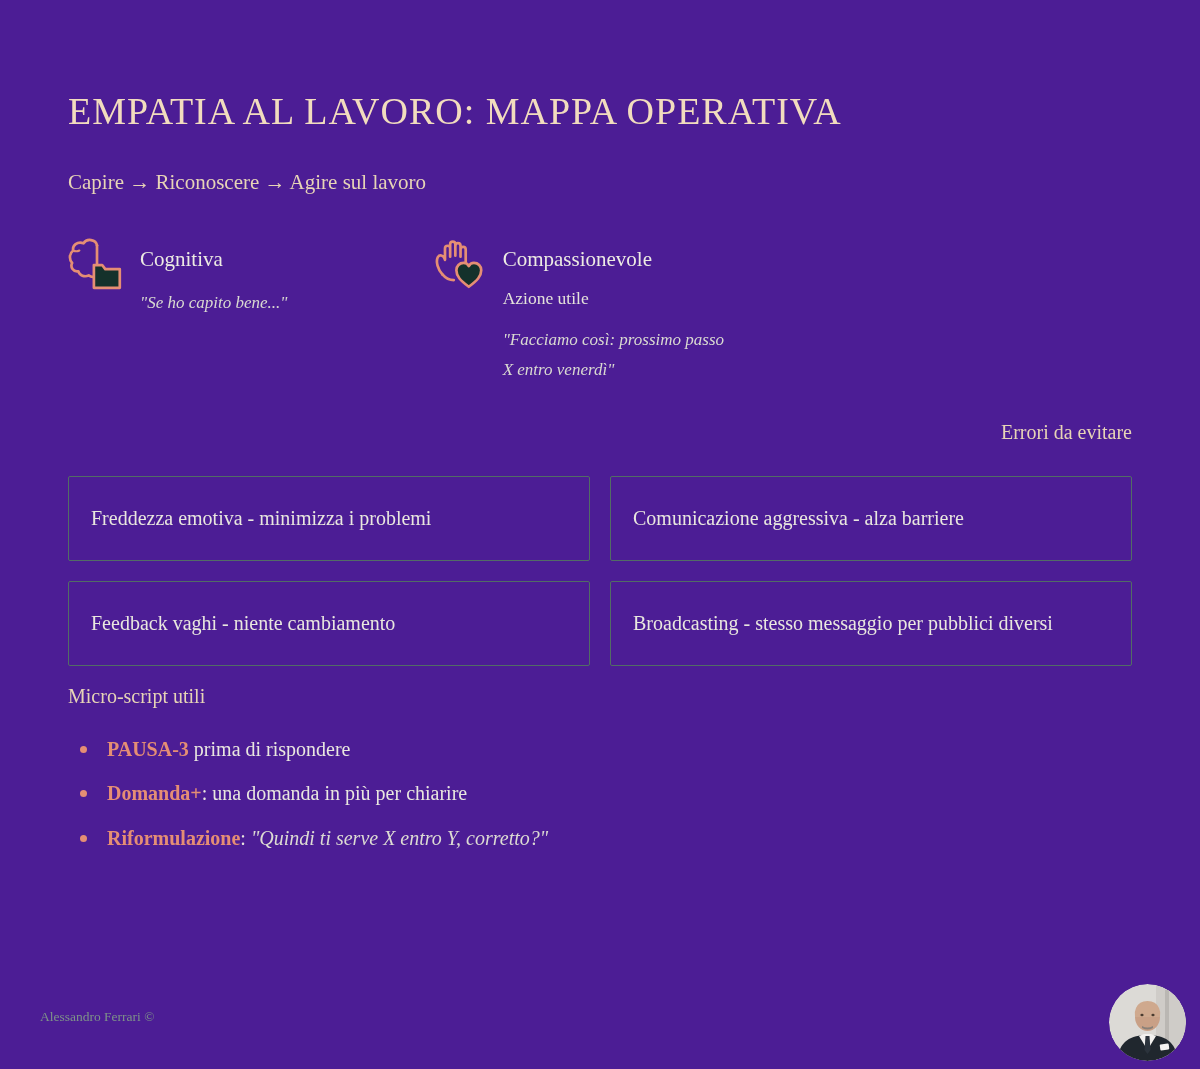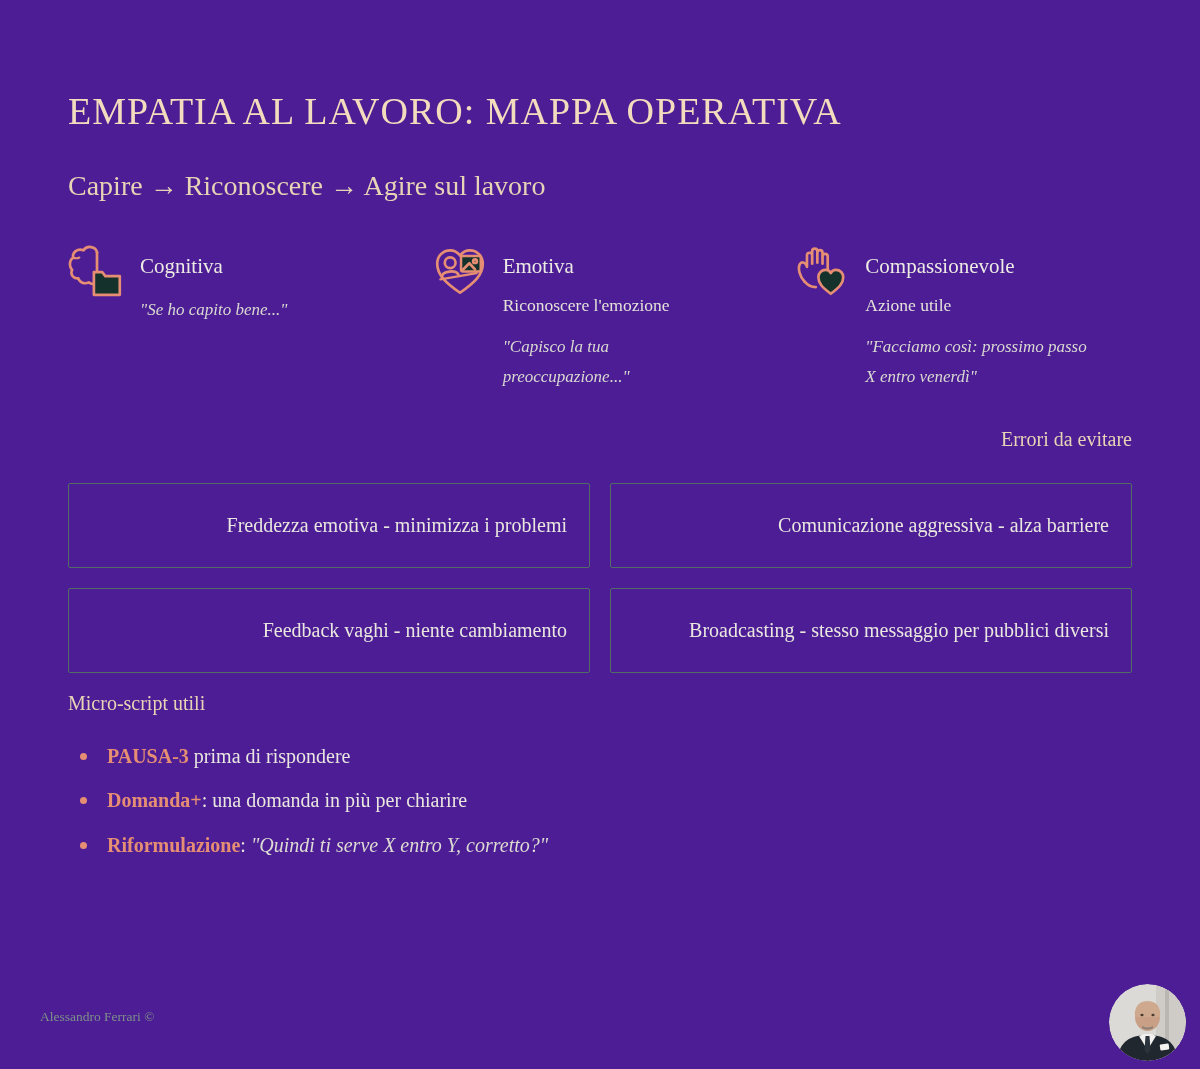--- a/index.html
+++ b/index.html
@@ -19,21 +19,21 @@
   .page-title {
     font-size: 38px;
     font-weight: 400;
     letter-spacing: 1px;
     color: #f2dcbe;
     line-height: 1.15;
   }
 
   .subtitle {
     margin-top: 36px;
-    font-size: 28px;
+    font-size: 21px;
     color: #e7d4b6;
   }
 
   
   .columns {
     margin-top: 38px;
     display: grid;
     grid-template-columns: repeat(3, 1fr);
     column-gap: 24px;
     min-height: 158px;
@@ -78,21 +78,20 @@
     row-gap: 20px;
   }
   .error-box {
     border: 1px solid #526c65;
     border-radius: 2px;
     padding: 23px 22px;
     font-size: 20px;
     line-height: 37px;
     color: #e9e7df;
     background: transparent;
-    text-align: right;
   }
 
   
   .bullets {
     margin-top: 26px;
     list-style: none;
   }
   .bullet {
     position: relative;
     padding-left: 39px;
@@ -151,38 +150,20 @@
           <path d="M5 15 C7 16 9 16 11 15" stroke-width="2"></path>
           <path fill="#14312b" d="M25 29 H33 L36 33 H50 V51 H25 Z"></path>
         </svg>
       </span>
       <div class="col-body">
         <div class="col-title">Cognitiva</div>
         <div class="col-quote">"Se ho capito bene..."</div>
       </div>
     </div>
 
-    <div class="col">
-      <span class="col-icon">
-        <svg width="58" height="58" viewBox="0 0 56 56" fill="none" stroke="#e58e74" stroke-width="2.6" stroke-linecap="round" stroke-linejoin="round">
-          <path d="M28 49 C14.5 39.5 6 32 6 21 C6 13.5 11.5 8 18.5 8 C22.5 8 25.8 10 28 13 C30.2 10 33.5 8 37.5 8 C44.5 8 50 13.5 50 21 C50 32 41.5 39.5 28 49 Z"></path>
-          <circle cx="18.5" cy="20" r="5.2"></circle>
-          <path d="M10.5 33.5 C11 28 24 26.5 26.5 31.5"></path>
-          <path d="M9 36 L44 30" stroke-width="2.2"></path>
-          <path fill="#14312b" stroke-width="2.4" d="M29 13.5 H46 A2 2 0 0 1 48 15.5 V26.5 A2 2 0 0 1 46 28.5 H31 A2 2 0 0 1 29 26.5 Z"></path>
-          <circle cx="42.5" cy="18.5" r="1.8"></circle>
-          <path d="M30.5 27 L37 20.5 L42.5 26.5"></path>
-        </svg>
-      </span>
-      <div class="col-body">
-        <div class="col-title">Emotiva</div>
-        <div class="col-desc">Riconoscere l'emozione</div>
-        <div class="col-quote">"Capisco la tua preoccupazione..."</div>
-      </div>
-    </div>
 
     <div class="col">
       <span class="col-icon">
         <svg width="58" height="58" viewBox="0 0 56 56" fill="none" stroke="#e58e74" stroke-width="2.6" stroke-linecap="round" stroke-linejoin="round">
           <path d="M11 38 C6.5 33 4.5 26 6.5 21.5 C8 18.5 12 19.5 13 22.5 L13.5 24 V13 C13.5 9.5 18.5 9.5 18.5 13 V21 M18.5 21 V9 C18.5 5.5 23.5 5.5 23.5 9 V20 M23.5 20 V10.5 C23.5 7 28.5 7 28.5 10.5 V21 M28.5 21 V14 C28.5 10.5 33.5 10.5 33.5 14 V26"></path>
           <path d="M11 38 C14 41.5 18 43.5 22 43.5"></path>
           <path fill="#14312b" d="M36.5 50 C28.5 44 24.5 40 24.5 34 C24.5 30 27.5 27 31.5 27 C33.5 27 35.5 28 36.5 30 C37.5 28 39.5 27 41.5 27 C45.5 27 48.5 30 48.5 34 C48.5 40 44.5 44 36.5 50 Z"></path>
         </svg>
       </span>
       <div class="col-body">

